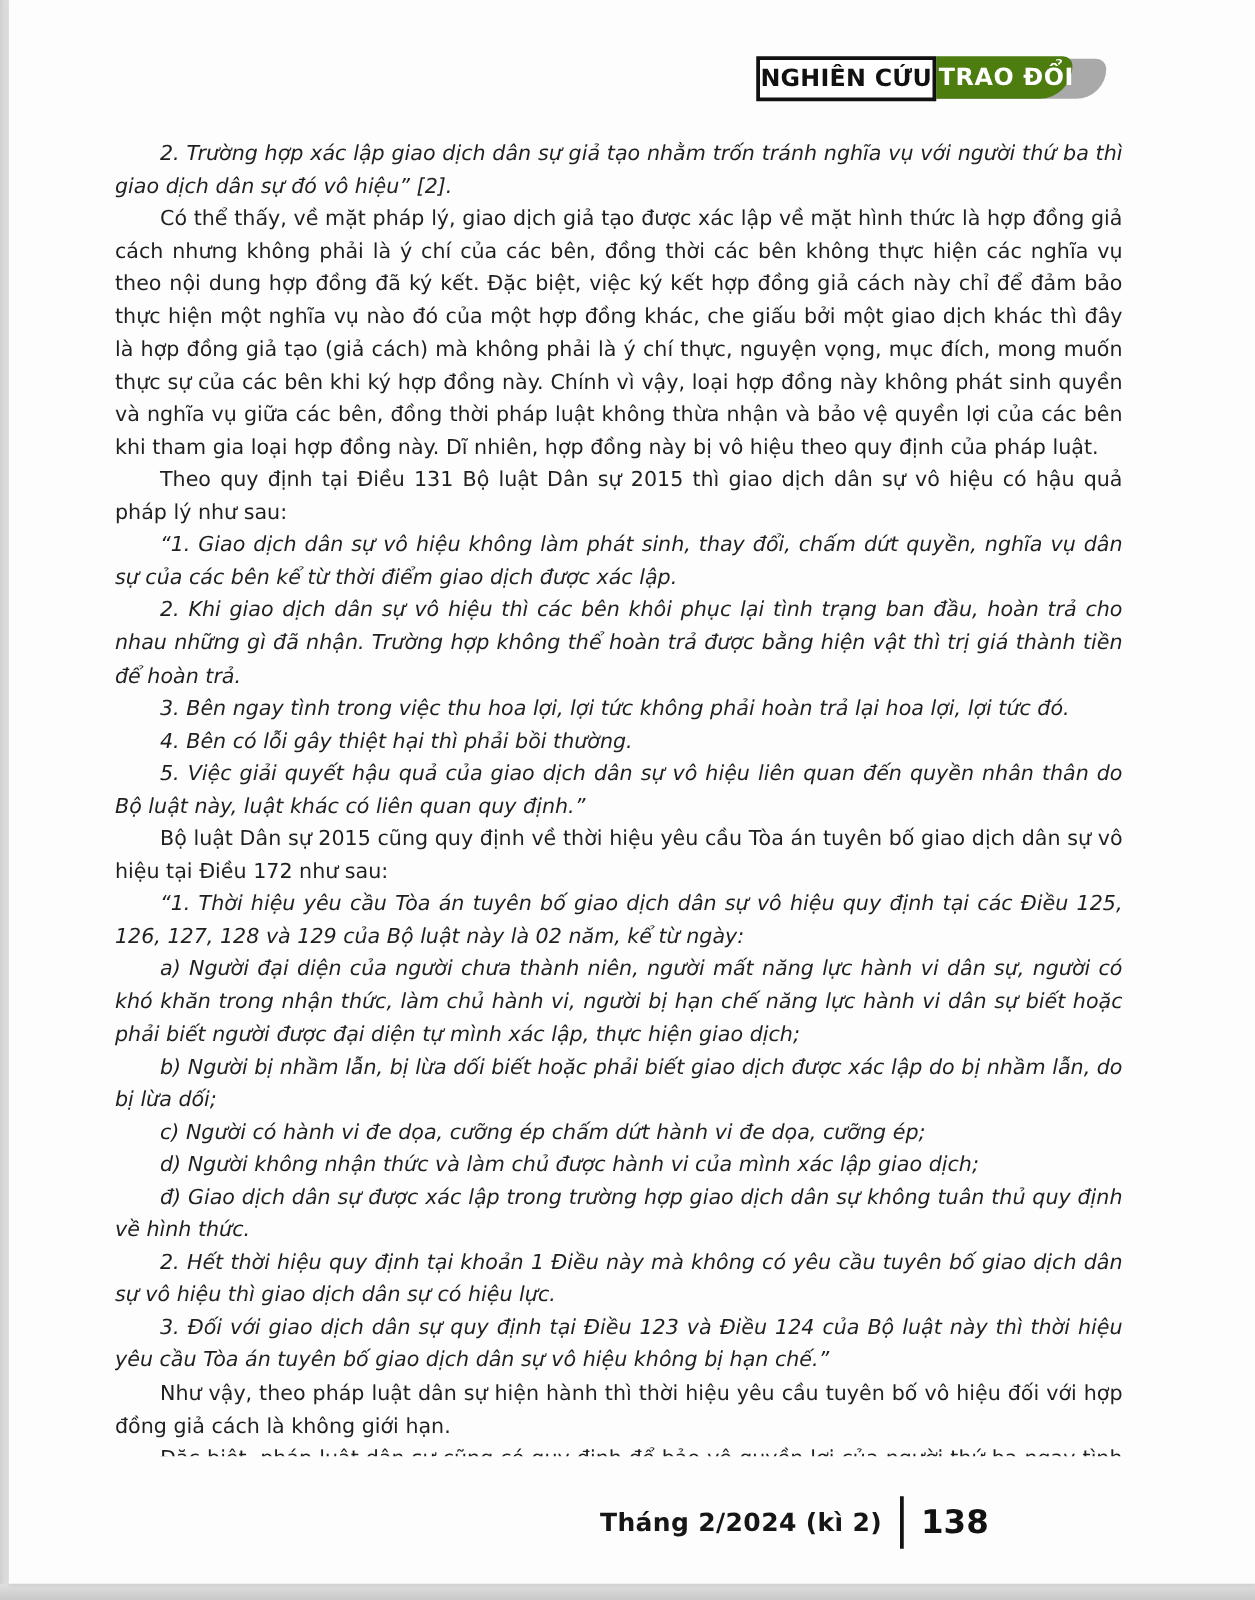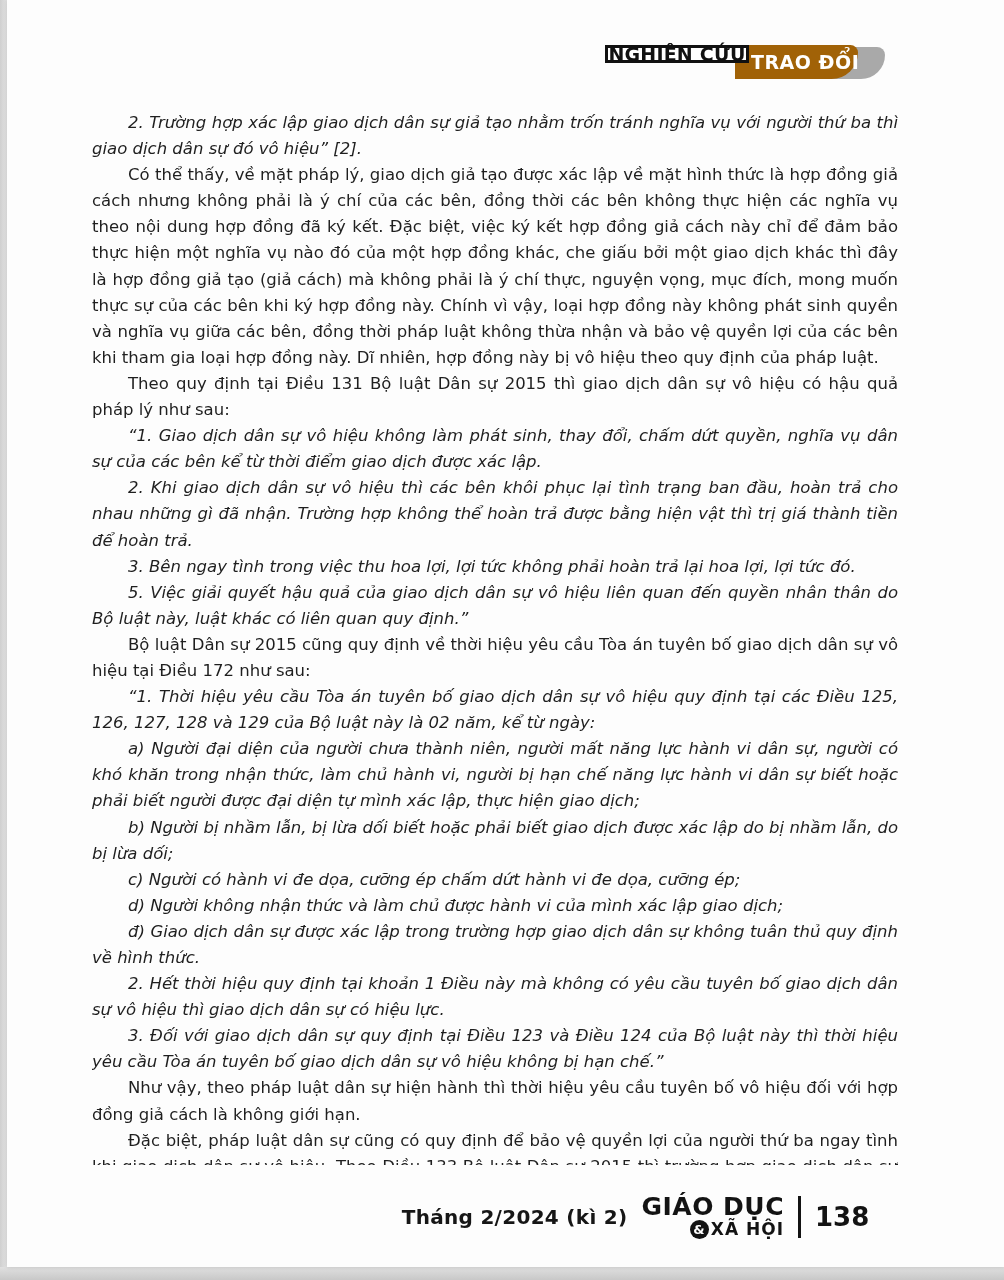--- a/index.html
+++ b/index.html
@@ -30,31 +30,31 @@
   .badge-wrap {
     position: absolute; left: 598px; top: 45px; height: 34px; width: 280px;
   }
   .badge-swoosh {
     position: absolute; right: 0; top: 2px; height: 32px; width: 150px;
     background: #a9a9a9;
     border-radius: 2px 10px 30px 0;
   }
   .badge-black {
     position: absolute; left: 130px; top: 0; height: 34px; right: 27px;
-    background: #a16207;
+    background: #4d7c0f;
     border-radius: 0 8px 28px 0;
     display: flex; align-items: center;
     padding-left: 16px;
   }
   .badge-black .label {
     color: #ffffff; font-weight: bold; font-size: 19px; letter-spacing: 0.5px;
     white-space: nowrap; font-family: "DejaVu Sans", sans-serif;
   }
   .badge-white {
-    position: absolute; left: 0; top: 0; height: 18px; width: 144px;
+    position: absolute; left: 0; top: 0; height: 36px; width: 144px;
     background: #ffffff; border: 3px solid #111111;
     display: flex; align-items: center; justify-content: center;
     z-index: 2;
   }
   .badge-white .label {
     color: #111111; font-weight: bold; font-size: 19px; letter-spacing: 0.2px;
     white-space: nowrap;
   }
 
   
@@ -115,40 +115,34 @@
     </div>
   </div>
 
   <div class="article" id="article-body">
       <p class="para italic">2. Trường hợp xác lập giao dịch dân sự giả tạo nhằm trốn tránh nghĩa vụ với người thứ ba thì giao dịch dân sự đó vô hiệu” [2].</p>
       <p class="para normal">Có thể thấy, về mặt pháp lý, giao dịch giả tạo được xác lập về mặt hình thức là hợp đồng giả cách nhưng không phải là ý chí của các bên, đồng thời các bên không thực hiện các nghĩa vụ theo nội dung hợp đồng đã ký kết. Đặc biệt, việc ký kết hợp đồng giả cách này chỉ để đảm bảo thực hiện một nghĩa vụ nào đó của một hợp đồng khác, che giấu bởi một giao dịch khác thì đây là hợp đồng giả tạo (giả cách) mà không phải là ý chí thực, nguyện vọng, mục đích, mong muốn thực sự của các bên khi ký hợp đồng này. Chính vì vậy, loại hợp đồng này không phát sinh quyền và nghĩa vụ giữa các bên, đồng thời pháp luật không thừa nhận và bảo vệ quyền lợi của các bên khi tham gia loại hợp đồng này. Dĩ nhiên, hợp đồng này bị vô hiệu theo quy định của pháp luật.</p>
       <p class="para normal">Theo quy định tại Điều 131 Bộ luật Dân sự 2015 thì giao dịch dân sự vô hiệu có hậu quả pháp lý như sau:</p>
       <p class="para italic">“1. Giao dịch dân sự vô hiệu không làm phát sinh, thay đổi, chấm dứt quyền, nghĩa vụ dân sự của các bên kể từ thời điểm giao dịch được xác lập.</p>
       <p class="para italic">2. Khi giao dịch dân sự vô hiệu thì các bên khôi phục lại tình trạng ban đầu, hoàn trả cho nhau những gì đã nhận. Trường hợp không thể hoàn trả được bằng hiện vật thì trị giá thành tiền để hoàn trả.</p>
       <p class="para italic">3. Bên ngay tình trong việc thu hoa lợi, lợi tức không phải hoàn trả lại hoa lợi, lợi tức đó.</p>
+      <p class="para italic">4. Bên có lỗi gây thiệt hại thì phải bồi thường.</p>
       <p class="para italic">5. Việc giải quyết hậu quả của giao dịch dân sự vô hiệu liên quan đến quyền nhân thân do Bộ luật này, luật khác có liên quan quy định.”</p>
       <p class="para normal">Bộ luật Dân sự 2015 cũng quy định về thời hiệu yêu cầu Tòa án tuyên bố giao dịch dân sự vô hiệu tại Điều 172 như sau:</p>
       <p class="para italic">“1. Thời hiệu yêu cầu Tòa án tuyên bố giao dịch dân sự vô hiệu quy định tại các Điều 125, 126, 127, 128 và 129 của Bộ luật này là 02 năm, kể từ ngày:</p>
       <p class="para italic">a) Người đại diện của người chưa thành niên, người mất năng lực hành vi dân sự, người có khó khăn trong nhận thức, làm chủ hành vi, người bị hạn chế năng lực hành vi dân sự biết hoặc phải biết người được đại diện tự mình xác lập, thực hiện giao dịch;</p>
       <p class="para italic">b) Người bị nhầm lẫn, bị lừa dối biết hoặc phải biết giao dịch được xác lập do bị nhầm lẫn, do bị lừa dối;</p>
       <p class="para italic">c) Người có hành vi đe dọa, cưỡng ép chấm dứt hành vi đe dọa, cưỡng ép;</p>
       <p class="para italic">d) Người không nhận thức và làm chủ được hành vi của mình xác lập giao dịch;</p>
       <p class="para italic">đ) Giao dịch dân sự được xác lập trong trường hợp giao dịch dân sự không tuân thủ quy định về hình thức.</p>
       <p class="para italic">2. Hết thời hiệu quy định tại khoản 1 Điều này mà không có yêu cầu tuyên bố giao dịch dân sự vô hiệu thì giao dịch dân sự có hiệu lực.</p>
       <p class="para italic">3. Đối với giao dịch dân sự quy định tại Điều 123 và Điều 124 của Bộ luật này thì thời hiệu yêu cầu Tòa án tuyên bố giao dịch dân sự vô hiệu không bị hạn chế.”</p>
       <p class="para normal">Như vậy, theo pháp luật dân sự hiện hành thì thời hiệu yêu cầu tuyên bố vô hiệu đối với hợp đồng giả cách là không giới hạn.</p>
       <p class="para normal">Đặc biệt, pháp luật dân sự cũng có quy định để bảo vệ quyền lợi của người thứ ba ngay tình khi giao dịch dân sự vô hiệu. Theo Điều 133 Bộ luật Dân sự 2015 thì trường hợp giao dịch dân sự vô hiệu nhưng đối tượng của giao dịch là tài sản không phải đăng ký đã được chuyển giao cho người thứ ba ngay tình thì giao dịch được xác lập, thực hiện với người thứ ba vẫn có hiệu lực, trừ trường hợp quy định tại Điều 167 Bộ luật Dân sự 2015.</p>
     </div>
 
   <div class="footer">
     <span class="footer-issue">Tháng 2/2024 (kì 2)</span>
-    <span class="journal-logo">
-      <span class="line1">GIÁO DỤC</span>
-      <span class="line2">
-        <span class="amp-circle">&amp;</span>
-        <span>XÃ HỘI</span>
-      </span>
-    </span>
     <span class="footer-divider"></span>
     <span class="footer-pagenum">138</span>
   </div>
 
 </div>
 
 </body></html>

